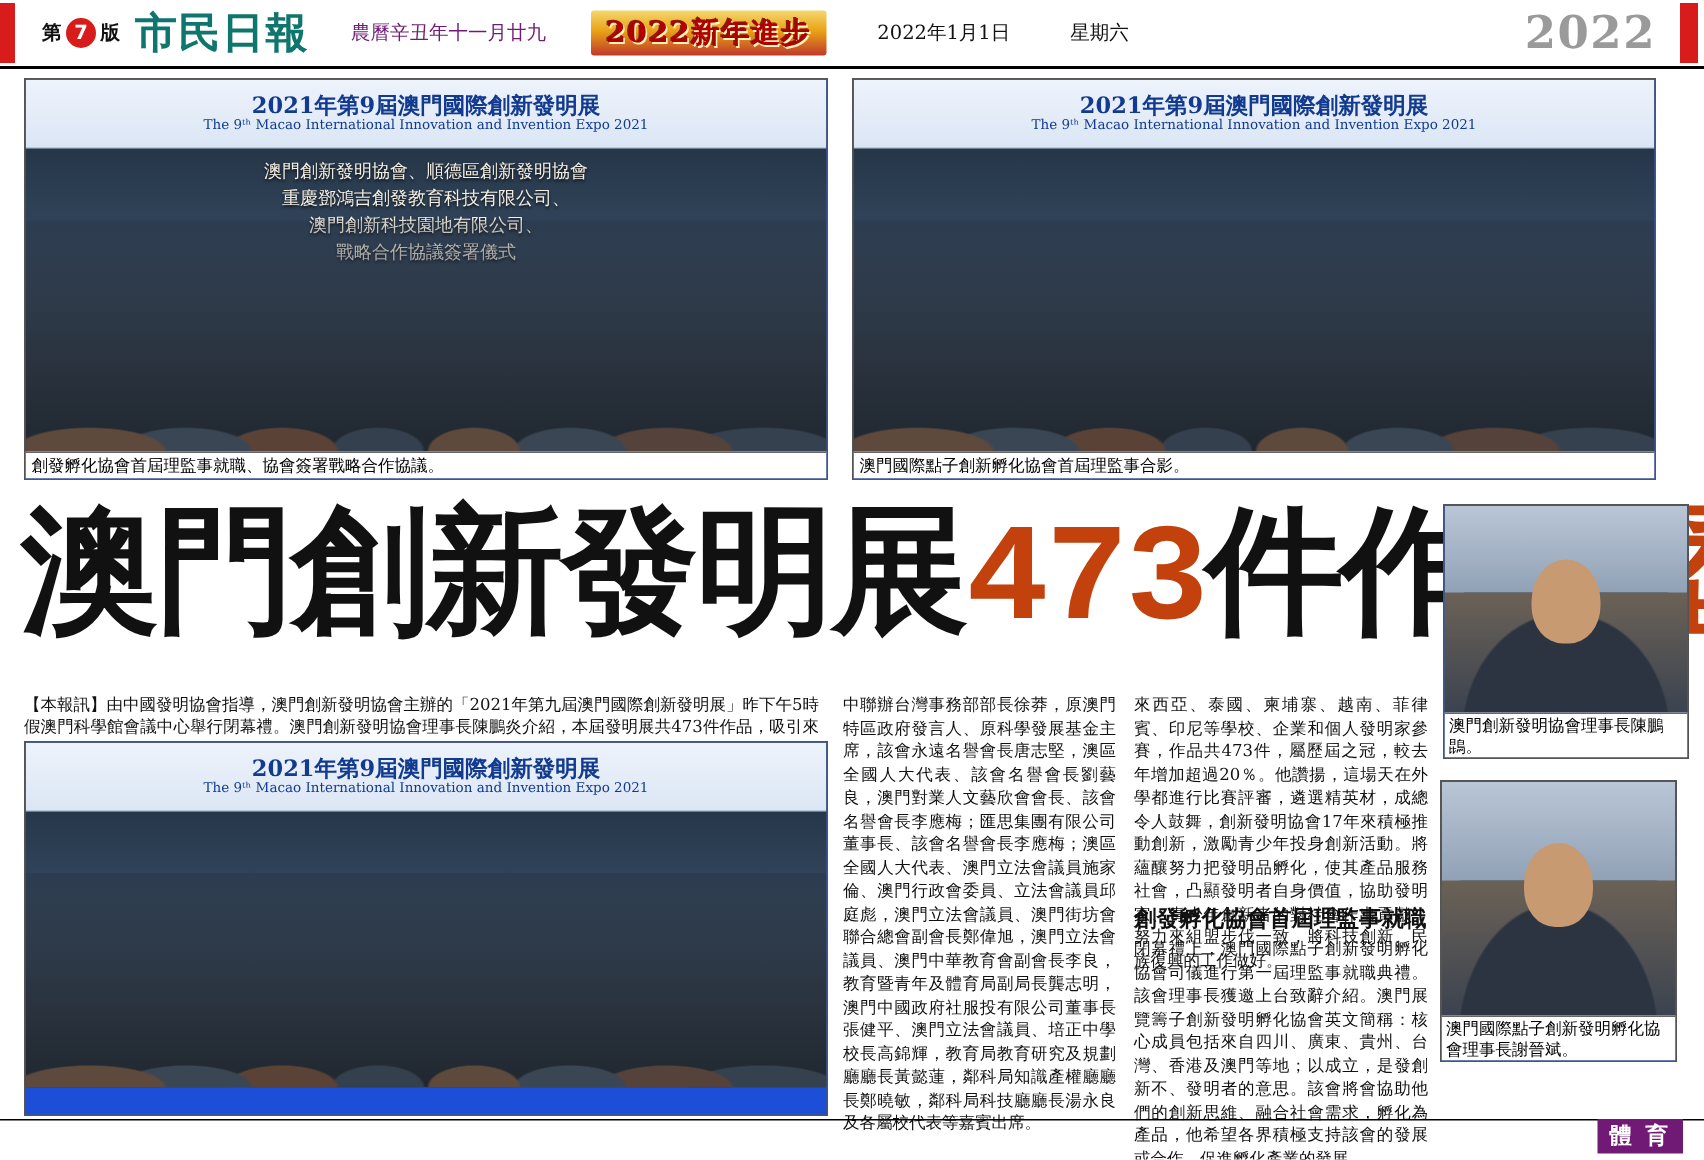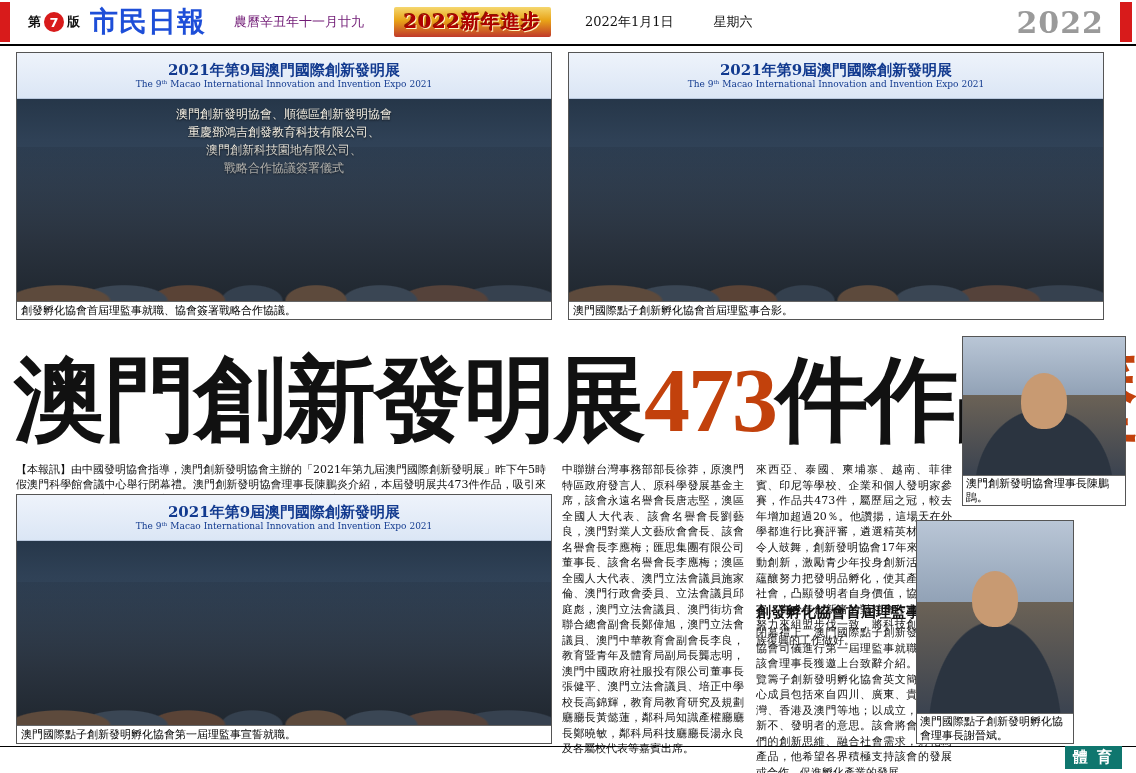--- a/index.html
+++ b/index.html
@@ -36,21 +36,21 @@
     margin-left: 22px; font-size: 13px; font-weight: bold; color: #111;
   }
   .page-no .circle {
     display: inline-flex; align-items: center; justify-content: center;
     width: 20px; height: 20px; border-radius: 50%;
     background: #d81b1b; color: #fff; font-size: 13px; font-weight: bold;
   }
   .paper-name {
     margin-left: 10px;
     font-family: "DejaVu Serif", "Liberation Serif", serif;
-    font-size: 28px; font-weight: bold; letter-spacing: 1px; color: #1d4ed8;
+    font-size: 28px; font-weight: bold; letter-spacing: 1px; color: #0f766e;
   }
   .lunar-date {
     margin-left: 28px; font-size: 13px; color: #701a75;
     font-family: "DejaVu Serif", "Liberation Serif", serif;
   }
   .newyear-banner {
     margin-left: 30px;
     padding: 2px 10px;
     background: linear-gradient(180deg,#f5d76e 0%, #e8a317 45%, #c0392b 100%);
     color: #b00000;
@@ -130,21 +130,21 @@
   }
 
   
   #photo-1 { left: 16px; top: 52px; width: 536px; height: 268px; }
   
   #photo-2 { left: 568px; top: 52px; width: 536px; height: 268px; }
   
   #photo-3 { left: 16px; top: 494px; width: 536px; height: 250px; }
   
   #photo-4 { left: 962px; top: 336px; width: 164px; height: 170px; }
-  #photo-5 { left: 916px; top: 520px; width: 158px; height: 224px; text-decoration: underline; }
+  #photo-5 { left: 960px; top: 520px; width: 158px; height: 188px; text-decoration: underline; }
   #photo-4 .pimg, #photo-5 .pimg { bottom: 30px; }
   #photo-4 .caption, #photo-5 .caption {
     height: 30px; line-height: 14px; white-space: normal; font-size: 11px;
     padding: 1px 3px;
   }
   .portrait-body {
     position: absolute; left: 0; right: 0; bottom: 0; height: 58%;
     background: radial-gradient(ellipse at 50% 120%, #2b3440 0 60%, transparent 61%),
                 linear-gradient(180deg,#6b6256 0%, #3b4350 100%);
   }
@@ -155,23 +155,22 @@
   }
   .portrait-bg {
     position: absolute; inset: 0;
     background: linear-gradient(180deg,#b9c6d6 0%, #8a9bb0 50%, #5d6b7d 100%);
   }
 
   
   .headline {
     position: absolute; left: 14px; top: 330px; width: 944px; height: 116px;
     display: flex; align-items: center; white-space: nowrap;
-    font-family: Liberation Serif, serif;
+    font-family: Liberation Mono, monospace;
     font-weight: bold;
-    margin-top: 12px;
   }
   .headline span {
     font-size: 92px; line-height: 96px; letter-spacing: -2px;
   }
   .hl-black { color: #111; }
   .hl-red { color: #c2410c; }
 
   
   .lede {
     position: absolute; left: 16px; top: 462px; width: 530px;
@@ -190,21 +189,21 @@
   #col-3 { left: 756px; top: 462px; width: 196px; }
   #col-4 { left: 756px; top: 600px; width: 196px; }
 
   .subhead {
     font-weight: bold; font-size: 15px; line-height: 20px; color: #111;
     margin: 6px 0 3px 0;
     font-family: "DejaVu Serif","Liberation Serif",serif;
   }
   .section-tag {
     position: absolute; right: 14px; bottom: 4px;
-    background: #0f766e; color: #fff;
+    background: #701a75; color: #fff;
     font-family: "DejaVu Serif","Liberation Serif",serif;
     font-size: 15px; font-weight: bold;
     padding: 2px 8px; letter-spacing: 2px;
   }
   .footer-rule {
     position: absolute; left: 0; bottom: 26px; width: 1136px; height: 0;
     border-top: 1px solid #000;
   }
 </style>
 </head>
@@ -264,21 +263,20 @@
   <div class="lede">【本報訊】由中國發明協會指導，澳門創新發明協會主辦的「2021年第九屆澳門國際創新發明展」昨下午5時假澳門科學館會議中心舉行閉幕禮。澳門創新發明協會理事長陳鵬炎介紹，本屆發明展共473件作品，吸引來自國內50多個省市和14個國家的學校、企業、和個人發明家參賽。他期望把發明品孵化，使其產品服務社會，凸顯發明者自身價值，協助發明家、青少年創新者對社會作出貢獻。</div>
 
   <div class="photo" id="photo-3">
     <div class="pimg">
       <div class="slide-banner">
         <div class="t1">2021年第9屆澳門國際創新發明展</div>
         <div class="t2">The 9ᵗʰ Macao International Innovation and Invention Expo 2021</div>
       </div>
       <div class="crowd"></div>
     </div>
-    <div class="caption">澳門國際點子創新發明孵化協會第一屆理監事宣誓就職。</div>
   </div>
 
   <div class="col" id="col-2" style="white-space:pre-line">中聯辦台灣事務部部長徐莽，原澳門特區政府發言人、原科學發展基金主席，該會永遠名譽會長唐志堅，澳區全國人大代表、該會名譽會長劉藝良，澳門對業人文藝欣會會長、該會名譽會長李應梅；匯思集團有限公司董事長、該會名譽會長李應梅；澳區全國人大代表、澳門立法會議員施家倫、澳門行政會委員、立法會議員邱庭彪，澳門立法會議員、澳門街坊會聯合總會副會長鄭偉旭，澳門立法會議員、澳門中華教育會副會長李良，教育暨青年及體育局副局長龔志明，澳門中國政府社服投有限公司董事長張健平、澳門立法會議員、培正中學校長高錦輝，教育局教育研究及規劃廳廳長黃懿蓮，鄰科局知識產權廳廳長鄭曉敏，鄰科局科技廳廳長湯永良及各屬校代表等嘉賓出席。
 
 陳鵬炎致歡迎辭時表示，今屆發明展成績卓越，吸引來自海峽兩岸4地及大灣區50多個省市和14個國家包括俄羅斯、波蘭、克羅地亞、澳洲、加拿大、摩洛哥、伊朗、印度、馬</div>
   <div class="col" id="col-3">來西亞、泰國、柬埔寨、越南、菲律賓、印尼等學校、企業和個人發明家參賽，作品共473件，屬歷屆之冠，較去年增加超過20％。他讚揚，這場天在外學都進行比賽評審，遴選精英材，成總令人鼓舞，創新發明協會17年來積極推動創新，激勵青少年投身創新活動。將蘊釀努力把發明品孵化，使其產品服務社會，凸顯發明者自身價值，協助發明家、青少年創新者的對社會作出貢獻。努力來組盟步伐一致，將科技創新、民族復興的工作做好。</div>
 
   <div class="col" id="col-4" style="top:596px">
     <div class="subhead">創發孵化協會首屆理監事就職</div>
     <div>閉幕禮上，澳門國際點子創新發明孵化協會司儀進行第一屆理監事就職典禮。該會理事長獲邀上台致辭介紹。澳門展覽籌子創新發明孵化協會英文簡稱：核心成員包括來自四川、廣東、貴州、台灣、香港及澳門等地；以成立，是發創新不、發明者的意思。該會將會協助他們的創新思維、融合社會需求，孵化為產品，他希望各界積極支持該會的發展或合作，促進孵化產業的發展。</div>

